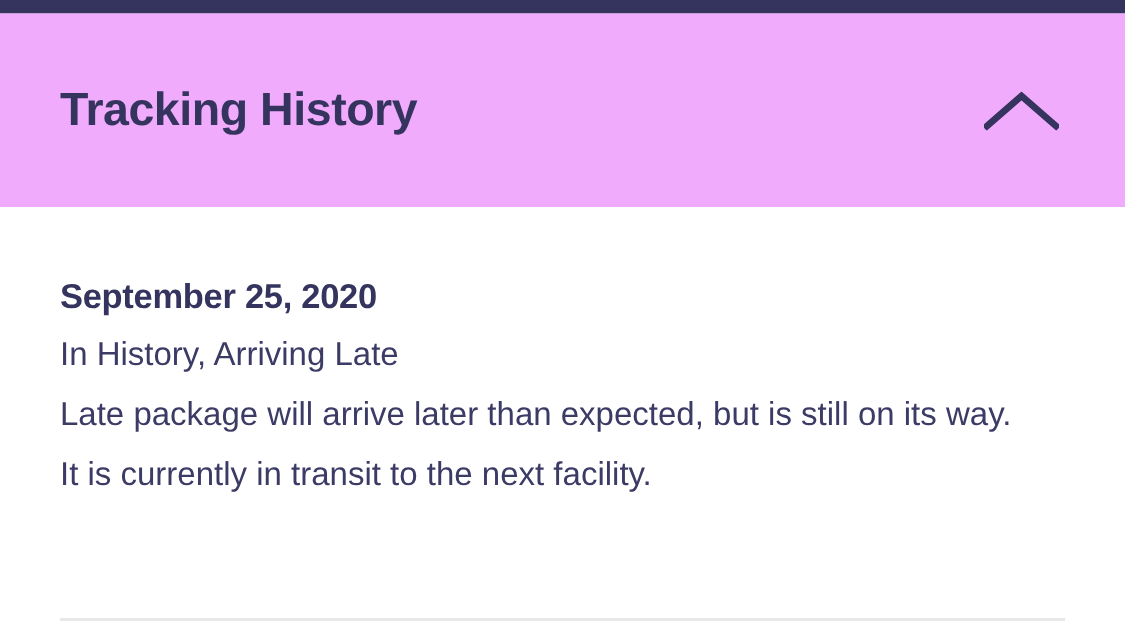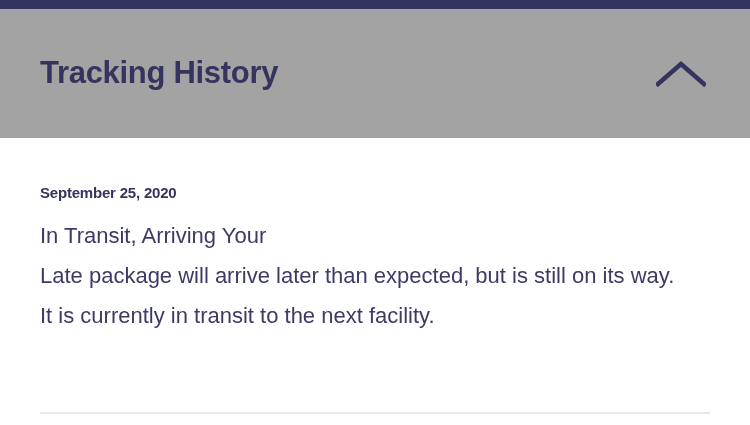--- a/index.html
+++ b/index.html
@@ -26,21 +26,21 @@
     width: 750px;
     height: 9px;
     background: #35345e;
   }
   .panel-header {
     position: absolute;
     top: 9px;
     left: 0;
     width: 750px;
     height: 129px;
-    background: #a3a3a3;
+    background: #f0abfc;
     display: flex;
     align-items: center;
     justify-content: space-between;
     box-sizing: border-box;
     padding: 0 40px 0 40px;
   }
   .panel-title {
     font-size: 31px;
     font-weight: bold;
     color: #35345e;
@@ -69,21 +69,21 @@
     width: 750px;
     height: 287px;
     background: #ffffff;
     box-sizing: border-box;
     padding: 0 40px;
   }
   .event-date {
     position: absolute;
     left: 40px;
     top: 46px;
-    font-size: 15px;
+    font-size: 23px;
     font-weight: bold;
     color: #35345e;
     letter-spacing: -0.2px;
     line-height: 1.2;
     white-space: nowrap;
   }
   .event-status {
     position: absolute;
     left: 40px;
     top: 84px;
@@ -127,21 +127,21 @@
           <path d="M2 23 L25 3 L48 23" stroke="#35345e" stroke-width="4.5" stroke-linecap="square" stroke-linejoin="miter" fill="none"></path>
         </svg>
       </span>
     </button>
   </div>
 
   <div class="panel-body">
 
     <div class="event-date">September 25, 2020</div>
 
-    <div class="event-status">In Transit, Arriving Your</div>
+    <div class="event-status">In History, Arriving Late</div>
 
     <div class="event-description">Late package will arrive later than expected, but is still on its way. It is currently in transit to the next facility.</div>
 
     <div class="entry-divider"></div>
 
   </div>
 
 </div>
 
 </body></html>

